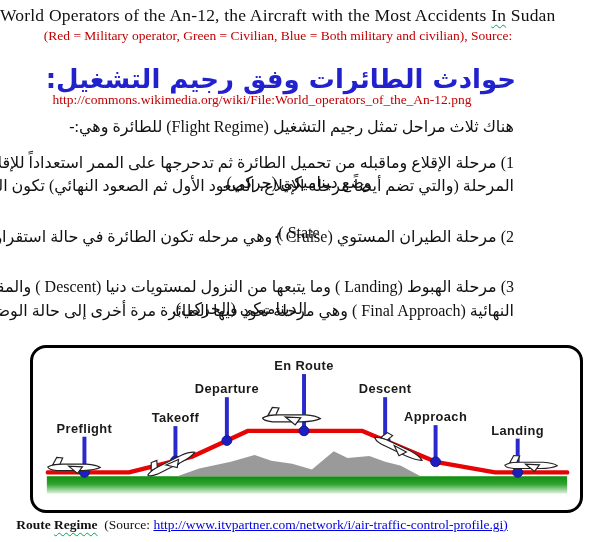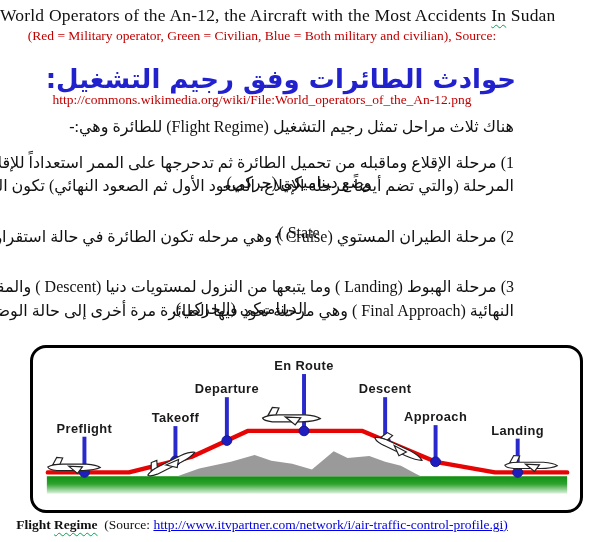--- a/index.html
+++ b/index.html
@@ -54,21 +54,21 @@
   .cap-bold{font-weight:bold;}
   .cap-link{color:#0000E0;text-decoration:underline;cursor:pointer;}
 </style>
 </head>
 <body>
 
 <div class="page">
 
   <div class="line title"><span>World Operators of the An-12, the Aircraft with the Most Accidents </span><span class="sq">In</span><span> Sudan</span></div>
 
-  <div class="line subtitle sub1" style="color: rgb(192, 0, 0);">(Red = Military operator, Green = Civilian, Blue = Both military and civilian), Source:</div>
+  <div class="line subtitle sub1" style="color: rgb(192, 0, 0); margin-left: 16px;">(Red = Military operator, Green = Civilian, Blue = Both military and civilian), Source:</div>
   <div class="line subtitle sub2" style="color: rgb(192, 0, 0);">http://commons.wikimedia.org/wiki/File:World_operators_of_the_An-12.png</div>
 
   <div class="line ar-heading" style="color: rgb(33, 33, 206);">حوادث الطائرات وفق رجيم التشغيل:</div>
 
   <div class="line ar l-intro">هناك ثلاث مراحل تمثل رجيم التشغيل (Flight Regime) للطائرة وهي:-</div>
   <div class="line ar just l-i1a">1)   مرحلة الإقلاع وماقبله من تحميل الطائرة ثم تدحرجها على الممر استعداداً للإقلاع وفي هذه</div>
   <div class="line ar just l-i1b">المرحلة (والتي تضم أيضاً مرحلة الإقلاع، الصعود الأول ثم الصعود النهائي) تكون الطائرة في</div>
   <div class="line ar l-i1c">وضع ديناميكي (حركي).</div>
   <div class="line ar just l-i2a">2)   مرحلة الطيران المستوي (Cruise ) وهي مرحله تكون الطائرة في حالة استقرار ( Steady</div>
   <div class="line ar l-i2b">State ).</div>
@@ -120,15 +120,15 @@
         </g>
 
       <use href="#plane-shape" transform="translate(14,112)"></use>
       <use href="#plane-shape" transform="translate(110,122) rotate(-27)"></use>
       <use href="#plane-shape" transform="translate(231,60) scale(1.1)"></use>
       <use href="#plane-shape" transform="translate(350,82) rotate(26)"></use>
       <use href="#plane-shape" transform="translate(476,110)"></use>
     </svg>
   </div>
 
-  <div class="line caption"><span class="cap-bold">Flight </span><span class="cap-bold sq">Regime</span><span>&nbsp; (Source: </span><a class="cap-link">http://www.itvpartner.com/network/i/air-traffic-control-profile.gi</a><a class="cap-link">)</a></div>
+  <div class="line caption"><span class="cap-bold">Route </span><span class="cap-bold sq">Regime</span><span>&nbsp; (Source: </span><a class="cap-link">http://www.itvpartner.com/network/i/air-traffic-control-profile.gi</a><a class="cap-link">)</a></div>
 
 </div>
 
 </body></html>

